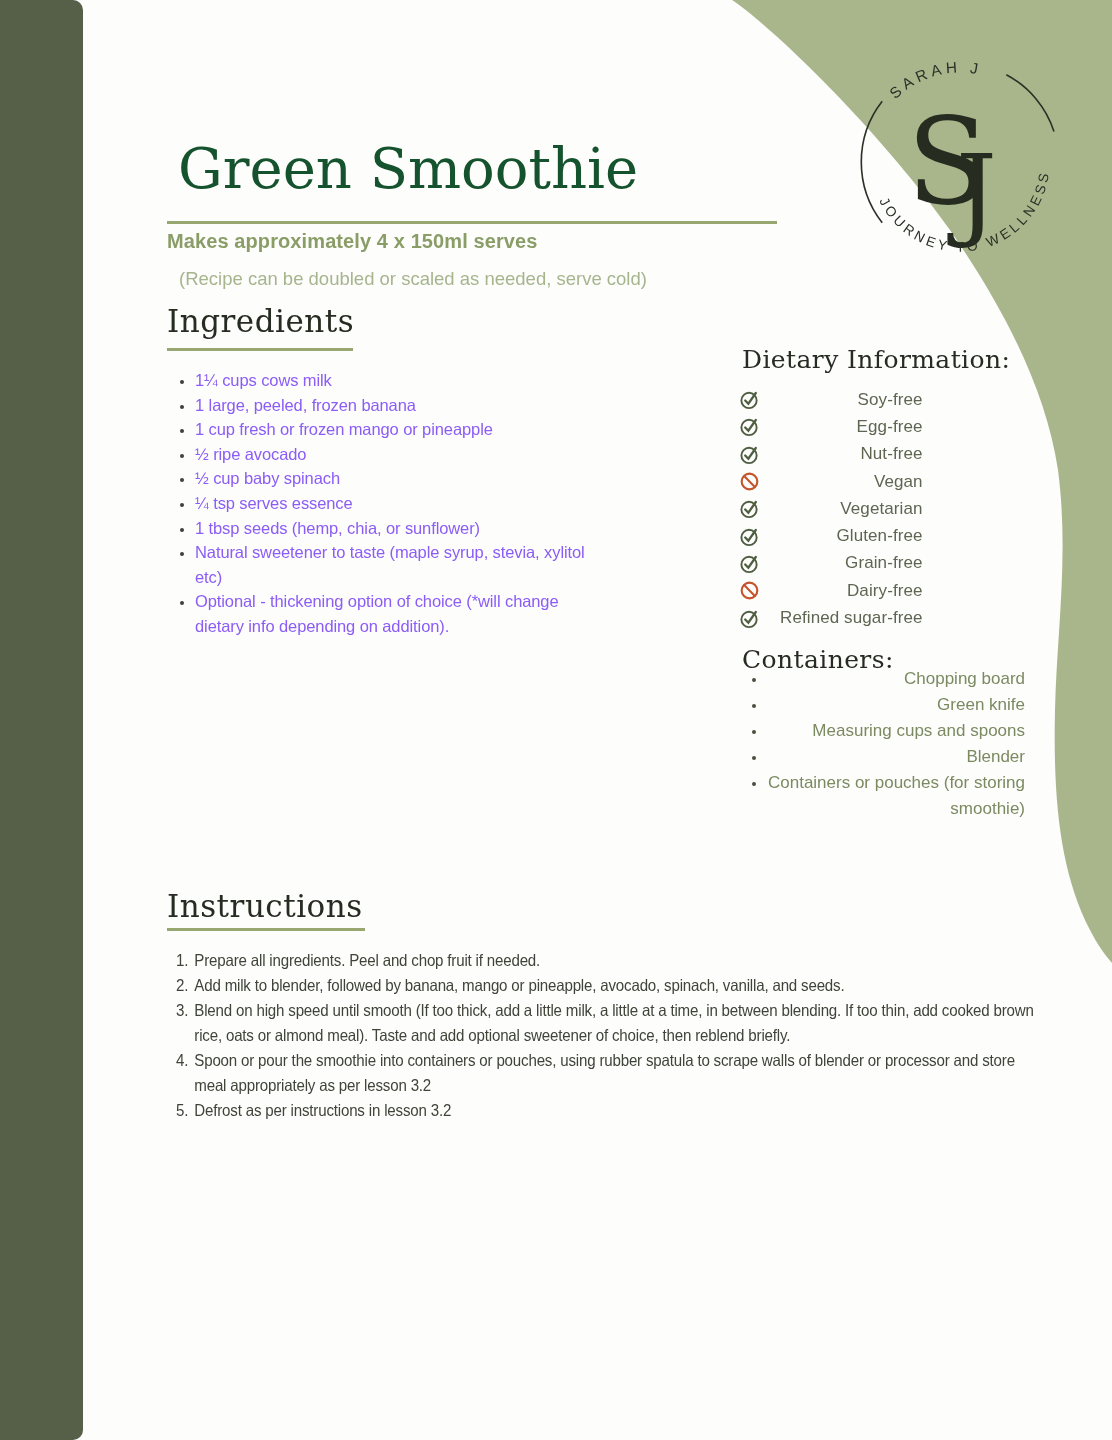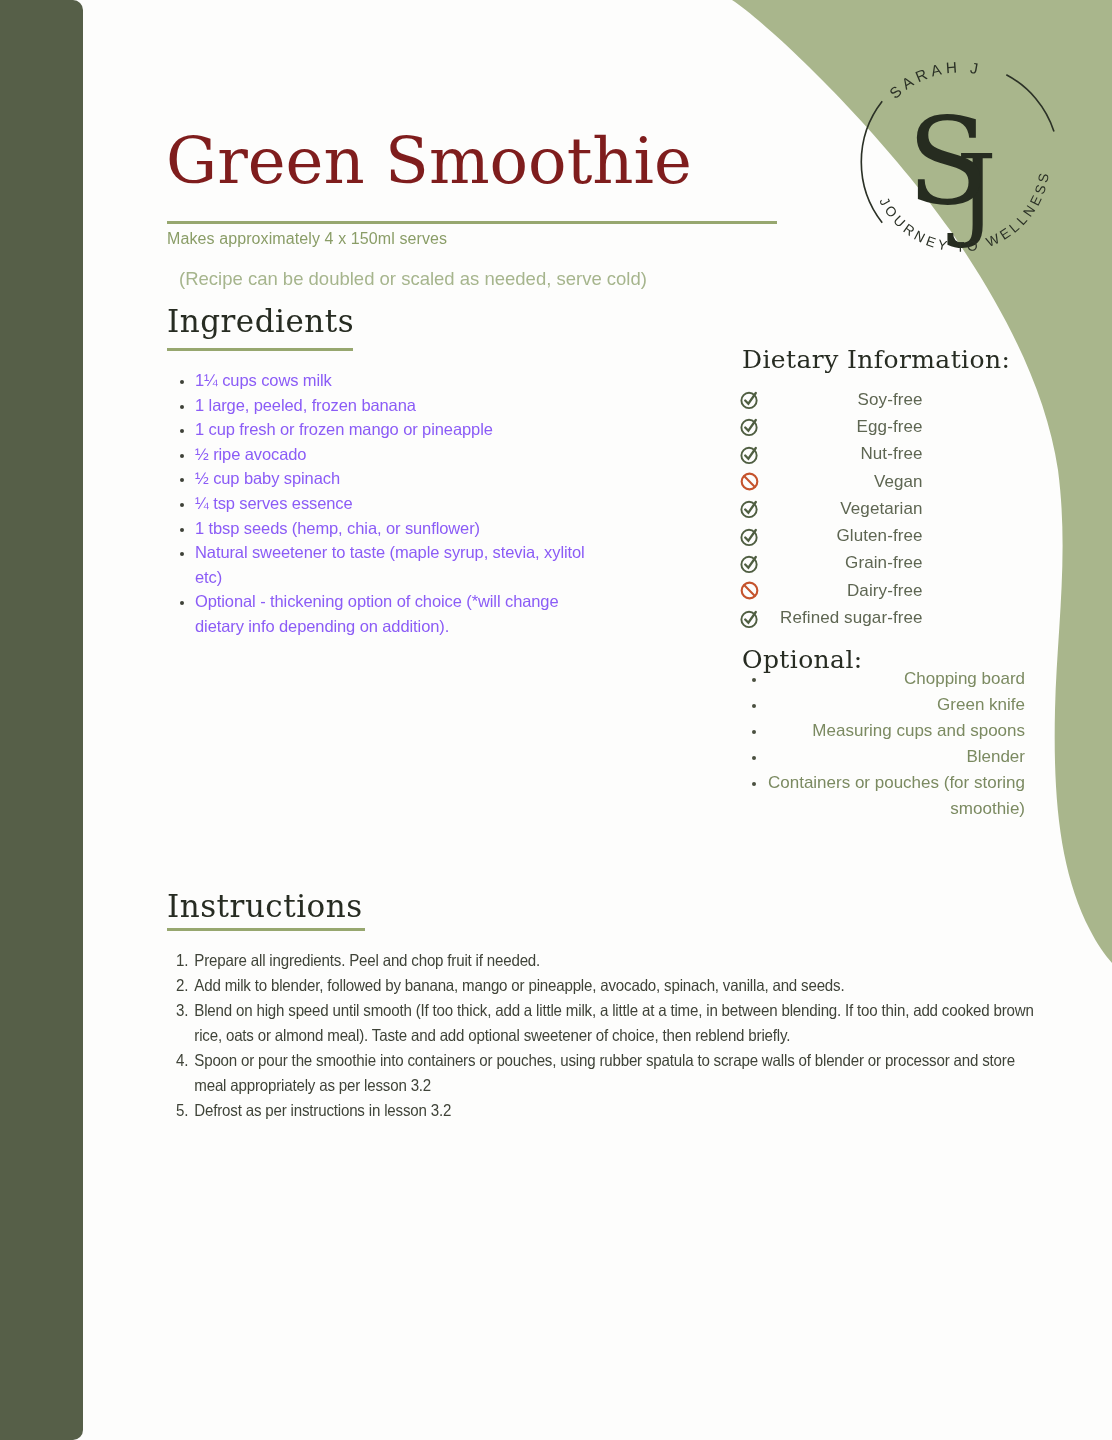--- a/index.html
+++ b/index.html
@@ -13,27 +13,27 @@
   .left-bar{
     position:absolute;left:0;top:0;width:83px;height:1440px;
     background:#565f48;border-radius:0 10px 10px 0;
   }
   .blob{position:absolute;left:0;top:0;}
   .logo{position:absolute;left:848px;top:50px;width:224px;height:224px;}
 
   .title{
     position:absolute;left:166px;top:126px;
     font-family:"DejaVu Serif", serif;font-weight:400;
-    font-size:64px;line-height:1.1;color:#7f1d1d;letter-spacing:0px;
-    white-space:nowrap;margin:0;
+    font-size:56px;line-height:1.1;color:#14532d;letter-spacing:0px;
+    white-space:nowrap;margin:12px;
   }
   .title-rule{position:absolute;left:167px;top:221px;width:610px;height:3px;background:#97a76f;}
   .serves-bold{
     position:absolute;left:167px;top:230px;margin:0;
-    font-size:16px;font-weight:400;color:#8a9d67;letter-spacing:0.1px;
+    font-size:20px;font-weight:700;color:#8a9d67;letter-spacing:0.1px;
   }
   .serves-note{
     position:absolute;left:167px;top:256px;margin:12px;
     font-size:18.5px;font-weight:400;color:#a6b58d;
   }
 
   .h2{
     position:absolute;margin:0;
     font-family:"DejaVu Serif", serif;font-weight:400;
     font-size:31px;color:#272c22;letter-spacing:0.5px;
@@ -197,21 +197,21 @@
     </li>
     <li>
       <svg class="dicon" viewBox="0 0 22 22">
           <circle cx="10.5" cy="12" r="8" fill="none" stroke="#4f5e41" stroke-width="2"></circle>
           <path d="M6.5 12 l3.3 3.4 L17.6 4.2" fill="none" stroke="#4f5e41" stroke-width="2.4" stroke-linecap="round"></path>
         </svg>
       <span class="dlabel">Refined sugar-free</span>
     </li>
   </ul>
 
-  <h3 class="h3 equip">Optional:</h3>
+  <h3 class="h3 equip">Containers:</h3>
   <ul class="equip">
     <li>Chopping board</li>
     <li>Green knife</li>
     <li>Measuring cups and spoons</li>
     <li>Blender</li>
     <li>Containers or pouches (for storing smoothie)</li>
   </ul>
 
   <h2 class="h2 ins">Instructions</h2>
   <div class="rule-ins"></div>

